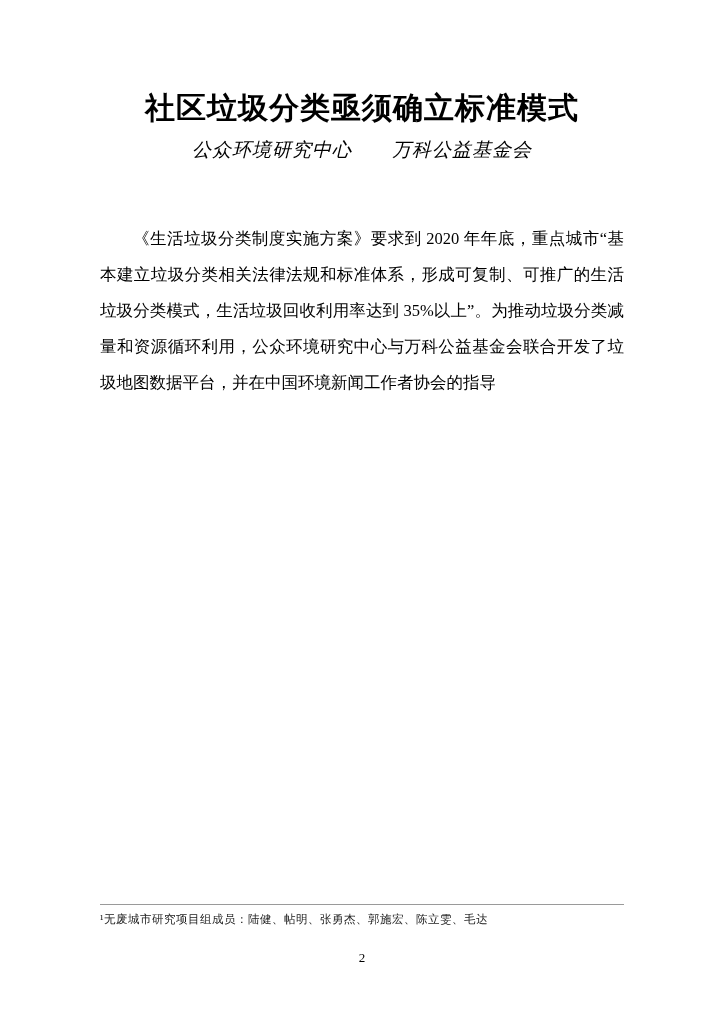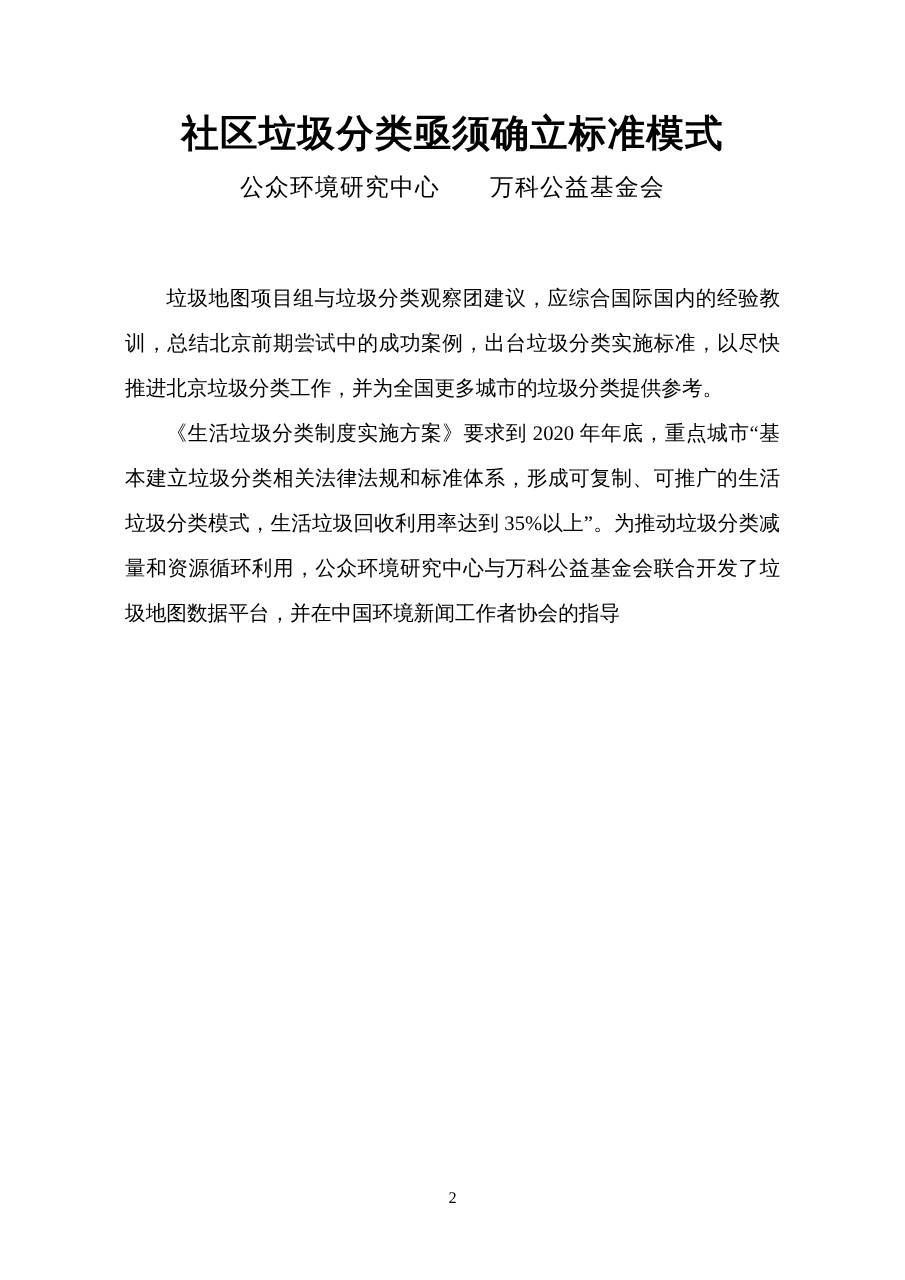--- a/index.html
+++ b/index.html
@@ -24,20 +24,21 @@
     font-size: 30px;
     font-weight: bold;
     line-height: 1.3;
     letter-spacing: 1px;
   }
   .byline {
     margin-top: 10px;
     text-align: center;
     font-size: 19px;
     letter-spacing: 1px;
+    font-style: italic;
   }
   .body {
     margin: 58px 100px 0 100px;
     font-size: 16.5px;
     line-height: 36px;
     text-align: justify;
     text-justify: inter-ideograph;
   }
   .body p {
     margin: 0;
@@ -81,22 +82,25 @@
 </head>
 <body>
 
 <div class="page">
 
   <h1 class="title">社区垃圾分类亟须确立标准模式</h1>
 
   <div class="byline">公众环境研究中心　　万科公益基金会</div>
 
   <div class="body">
-    <p>垃圾地图项目组与垃圾分类观察团建议，应综合国际国内的经验教训，总结北京前期尝试中的成功案例，出台垃圾分类实施标准，以尽快推进北京垃圾分类工作，并为全国更多城市的垃圾分类提供参考。</p>
 
 
     <p>《生活垃圾分类制度实施方案》要求到 2020 年年底，重点城市“基本建立垃圾分类相关法律法规和标准体系，形成可复制、可推广的生活垃圾分类模式，生活垃圾回收利用率达到 35%以上”。为推动垃圾分类减量和资源循环利用，公众环境研究中心与万科公益基金会联合开发了垃圾地图数据平台，并在中国环境新闻工作者协会的指导</p>
   </div>
 
+  <div class="footnote-area">
+    <div class="footnote-rule"></div>
+    <div class="footnote-text">¹无废城市研究项目组成员：陆健、帖明、张勇杰、郭施宏、陈立雯、毛达</div>
+  </div>
 
   <div class="page-number">2</div>
 
 </div>
 
 </body></html>

